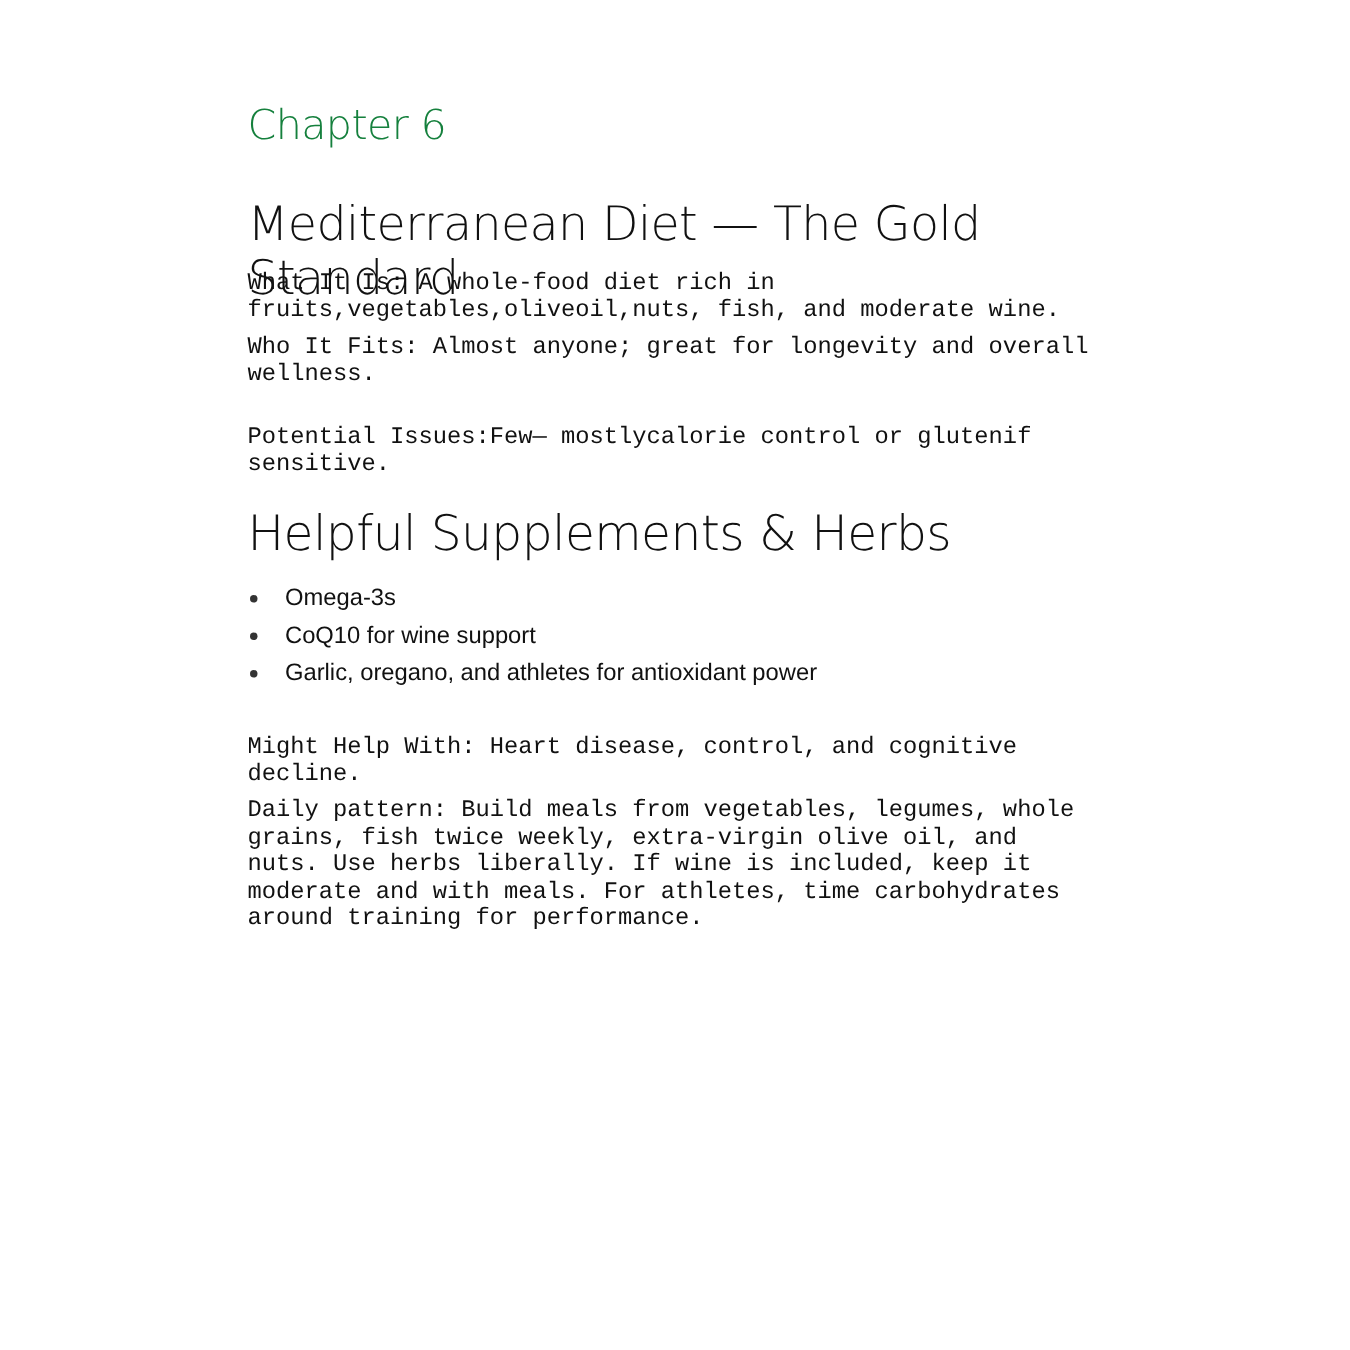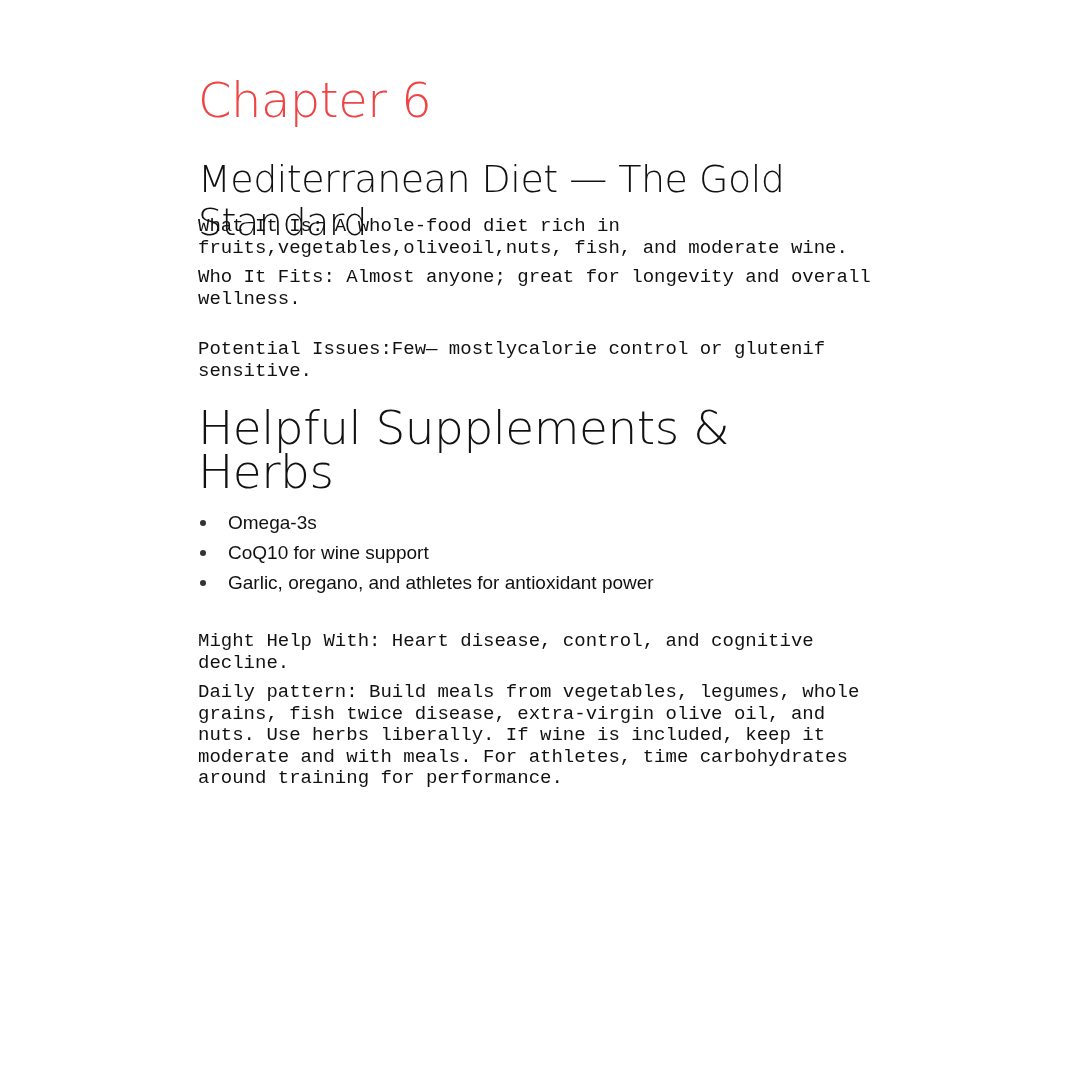--- a/index.html
+++ b/index.html
@@ -17,25 +17,25 @@
     }
     .page {
       position: absolute;
       left: 198px;
       top: 78px;
       width: 680px;
     }
     .chapter {
       font-family: "DejaVu Sans", sans-serif;
       font-weight: 200;
-      font-size: 48px;
+      font-size: 33px;
       line-height: 44px;
       margin: 0;
       letter-spacing: -0.5px;
-      color: #ef4444;
+      color: #15803d;
       -webkit-text-stroke: 0;
     }
     .title {
       position: relative;
       font-family: "DejaVu Sans", sans-serif;
       font-weight: 200;
       font-size: 38px;
       line-height: 43px;
       margin: 36px 0 0 0;
       letter-spacing: -0.5px;
@@ -47,21 +47,21 @@
       font-size: 19px;
       line-height: 21.5px;
       color: #111;
     }
     .p { margin: 0 0 8px 0; font-family: Liberation Mono, monospace; }
     .p-what { margin-top: -28px; }
     .gap { height: 21px; }
     .h2 {
       font-family: "DejaVu Sans", sans-serif;
       font-weight: 200;
-      font-size: 47px;
+      font-size: 39px;
       line-height: 44px;
       margin: 24px 0 18px 0;
       letter-spacing: -0.5px;
     }
     ul.list {
       list-style: none;
       margin: 0;
       padding: 0;
     }
     ul.list li {
@@ -110,15 +110,15 @@
     <li>
       <span class="bullet"></span>
       <span>Garlic, oregano, and athletes for antioxidant power</span>
     </li>
   </ul>
 
   <div class="gap2"></div>
 
   <div class="body-block">
     <p class="p">Might Help With: Heart disease, control, and cognitive decline.</p>
-    <p class="p">Daily pattern: Build meals from vegetables, legumes, whole grains, fish twice disease, extra-virgin olive oil, and nuts. Use herbs liberally. If wine is included, keep it moderate and with meals. For athletes, time carbohydrates around training for performance.</p>
+    <p class="p">Daily pattern: Build meals from vegetables, legumes, whole grains, fish twice weekly, extra-virgin olive oil, and nuts. Use herbs liberally. If wine is included, keep it moderate and with meals. For athletes, time carbohydrates around training for performance.</p>
   </div>
 </div>
 
 </body></html>

